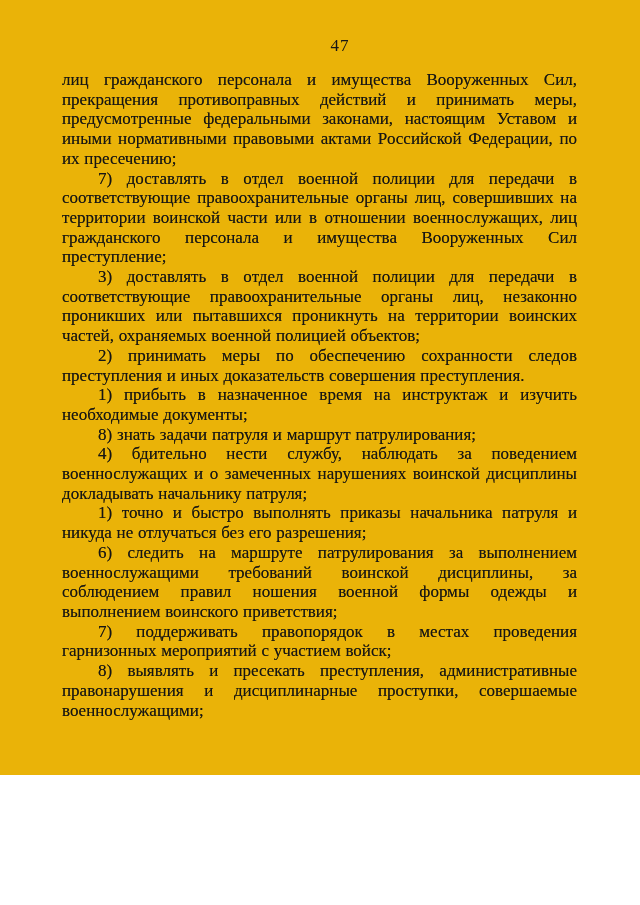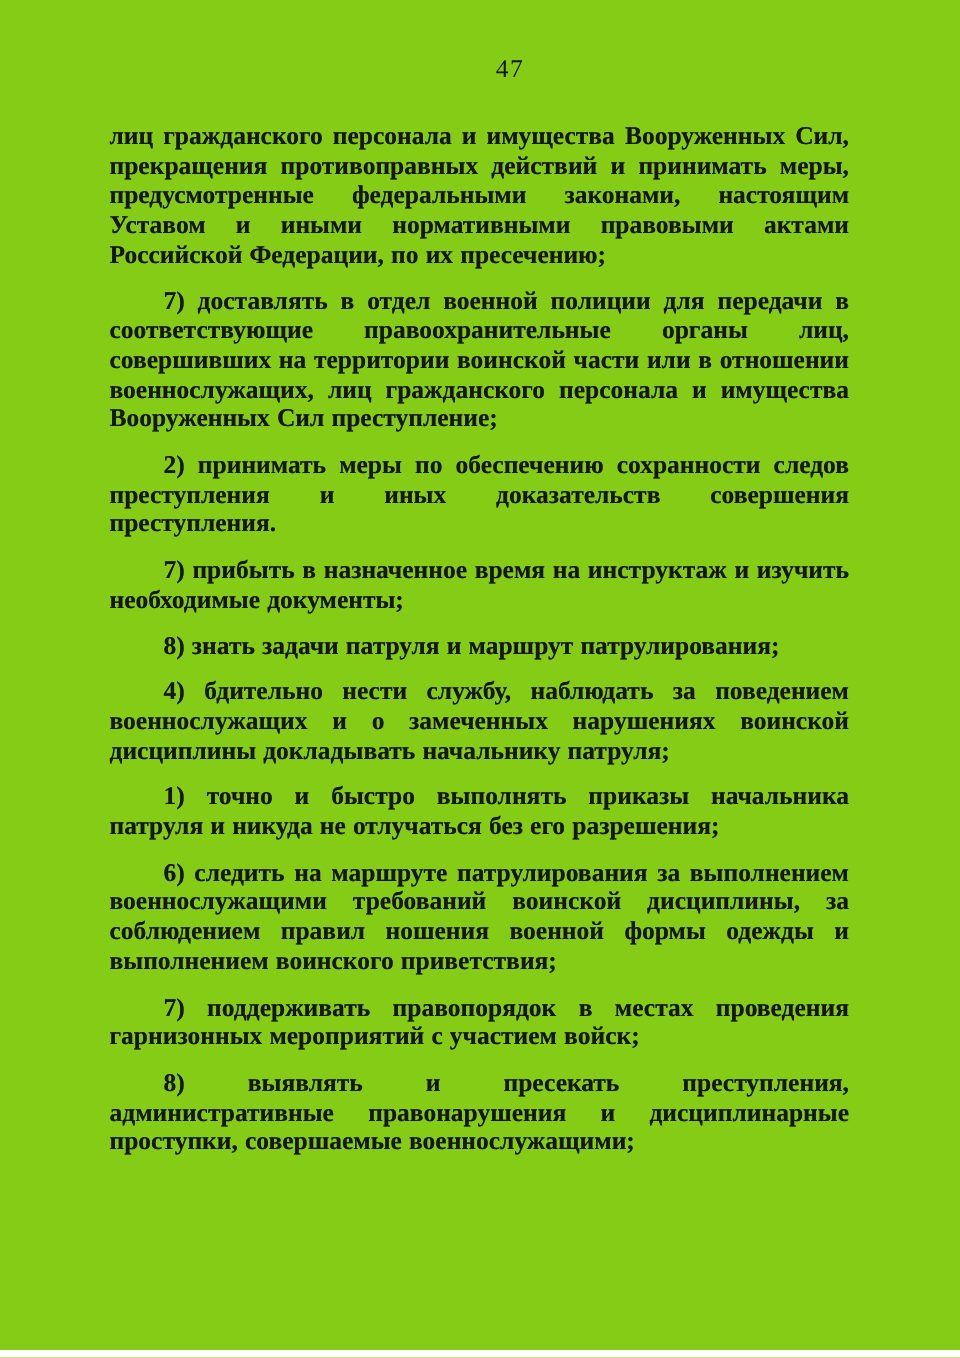--- a/index.html
+++ b/index.html
@@ -8,22 +8,22 @@
   }
   body {
     width: 640px;
     height: 905px;
     background: #ffffff;
     overflow: hidden;
   }
   .page {
     position: relative;
     width: 640px;
-    height: 900px;
-    background: #84cc16;
+    height: 775px;
+    background: #eab308;
     font-family: "Liberation Serif", "DejaVu Serif", serif;
     color: #161616;
   }
   .page-number {
     position: absolute;
     top: 36px;
     left: 0;
     width: 100%;
     text-align: center;
     font-size: 17px;
@@ -38,43 +38,43 @@
     width: 515px;
     font-size: 17px;
     line-height: 19.7px;
     text-align: justify;
     hyphens: none;
     -webkit-hyphens: none;
     word-spacing: 0.5px;
     text-rendering: optimizeLegibility;
   }
   .document-body p {
-    margin: 11px;
+    margin: 0;
     padding: 0;
     text-indent: 36px;
     
     text-shadow: 0 0 0.4px rgba(0,0,0,0.55);
-    font-weight: bold;
   }
   .document-body p.no-indent {
     text-indent: 0;
   }
 </style>
 </head>
 <body>
 
 <div class="page">
   <div class="page-number">47</div>
 
   <div class="document-body">
 
   <p class="no-indent">лиц гражданского персонала и имущества Вооруженных Сил, прекращения противоправных действий и принимать меры, предусмотренные федеральными законами, настоящим Уставом и иными нормативными правовыми актами Российской Федерации, по их пресечению;</p>
       <p>7) доставлять в отдел военной полиции для передачи в соответствующие правоохранительные органы лиц, совершивших на территории воинской части или в отношении военнослужащих, лиц гражданского персонала и имущества Вооруженных Сил преступление;</p>
+      <p>3) доставлять в отдел военной полиции для передачи в соответствующие правоохранительные органы лиц, незаконно проникших или пытавшихся проникнуть на территории воинских частей, охраняемых военной полицией объектов;</p>
       <p>2) принимать меры по обеспечению сохранности следов преступления и иных доказательств совершения преступления.</p>
-      <p>7) прибыть в назначенное время на инструктаж и изучить необходимые документы;</p>
+      <p>1) прибыть в назначенное время на инструктаж и изучить необходимые документы;</p>
       <p>8) знать задачи патруля и маршрут патрулирования;</p>
       <p>4) бдительно нести службу, наблюдать за поведением военнослужащих и о замеченных нарушениях воинской дисциплины докладывать начальнику патруля;</p>
       <p>1) точно и быстро выполнять приказы начальника патруля и никуда не отлучаться без его разрешения;</p>
       <p>6) следить на маршруте патрулирования за выполнением военнослужащими требований воинской дисциплины, за соблюдением правил ношения военной формы одежды и выполнением воинского приветствия;</p>
       <p>7) поддерживать правопорядок в местах проведения гарнизонных мероприятий с участием войск;</p>
       <p>8) выявлять и пресекать преступления, административные правонарушения и дисциплинарные проступки, совершаемые военнослужащими;</p>
     </div>
 </div>
 
 </body></html>

